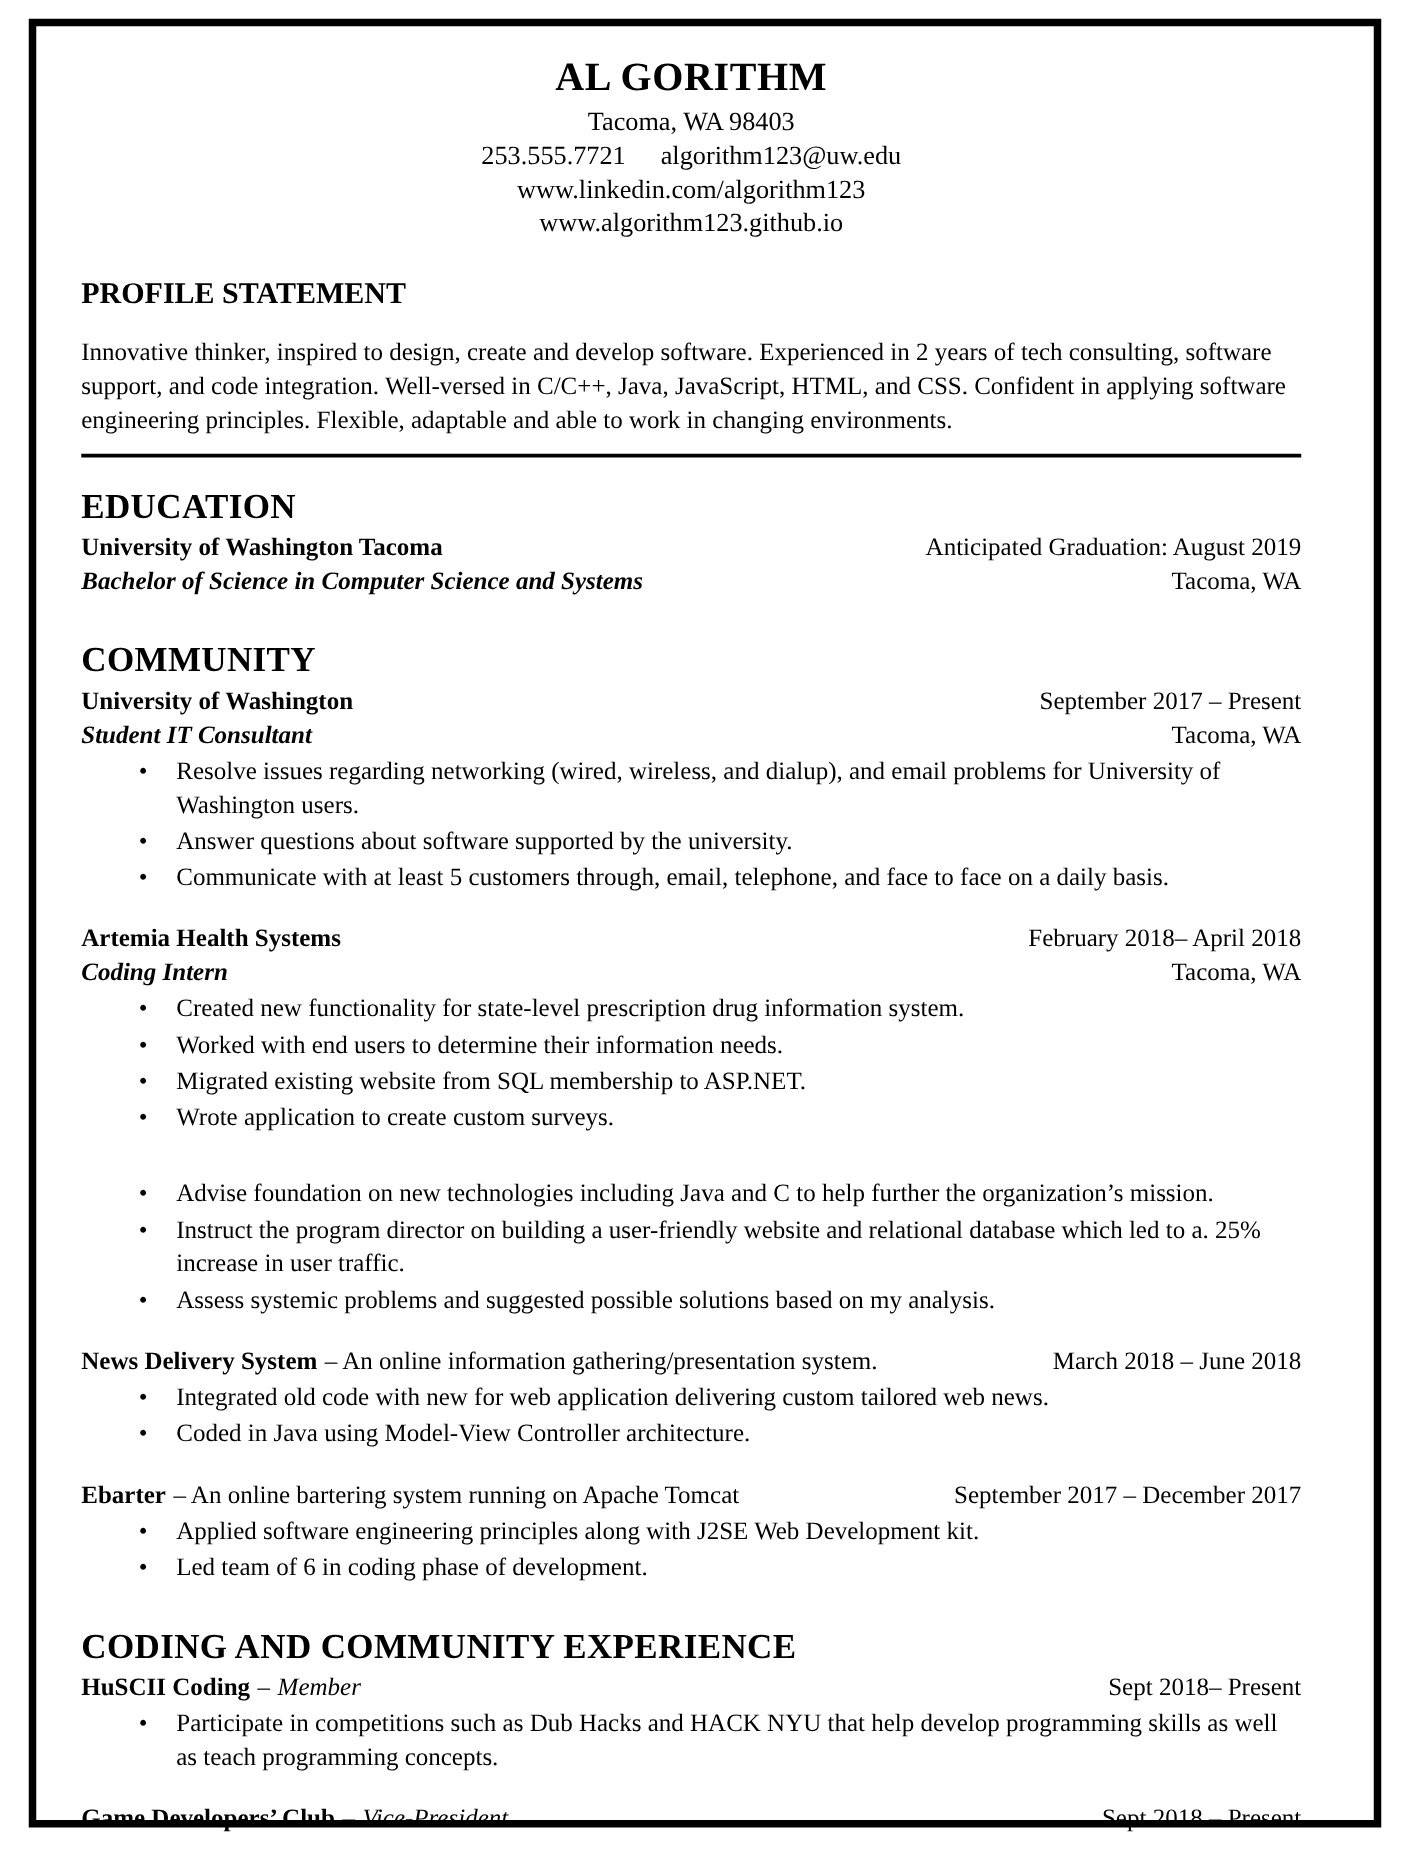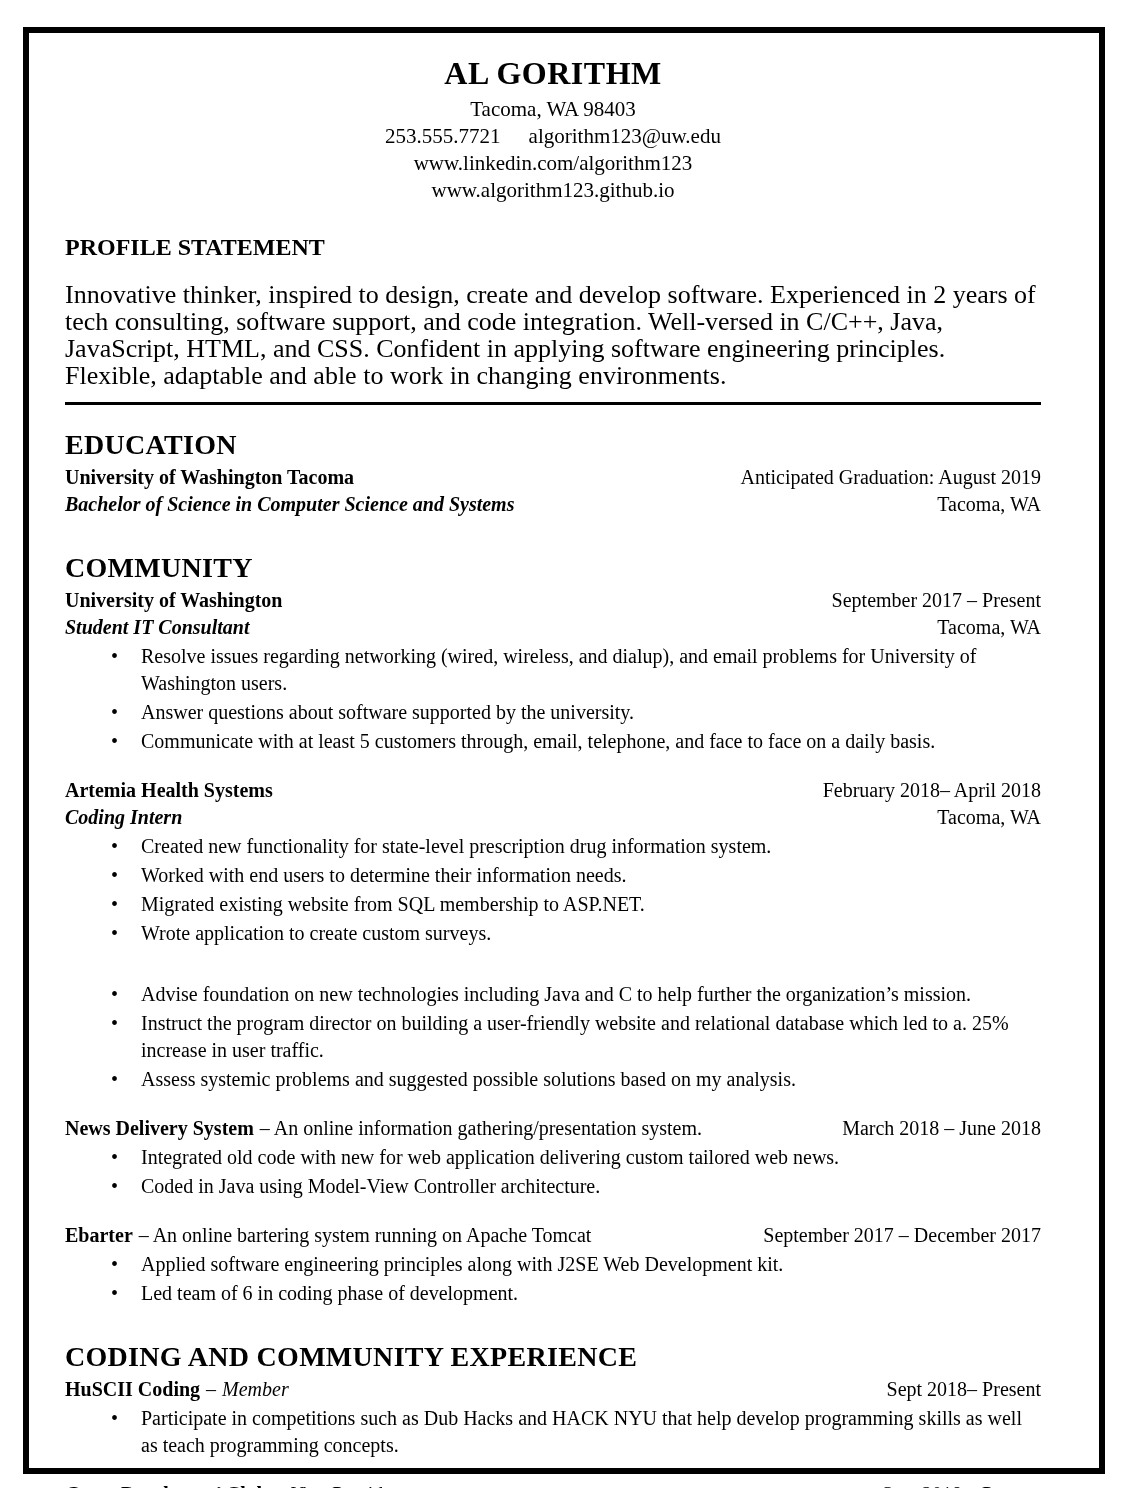--- a/index.html
+++ b/index.html
@@ -6,21 +6,21 @@
   html, body {
     margin: 0; padding: 0;
     width: 1130px; height: 1488px;
     background: #ffffff;
     font-family: "Liberation Serif", "DejaVu Serif", serif;
     color: #000000;
     overflow: hidden;
   }
   .frame {
     position: absolute;
-    left: 23px; top: 27px;
+    left: 23px; top: 15px;
     width: 1082px; height: 1447px;
     border: 6px solid #000000;
   }
   .content {
     padding: 14px 58px 0 36px;
   }
   
   .resume-header { text-align: center; margin-top: 8px; }
   .resume-header h1 {
     font-size: 32px; font-weight: bold;
@@ -28,21 +28,21 @@
   }
   .contact-line { font-size: 21px; line-height: 27px; }
   .phone-email .phone { margin-right: 28px; }
   
   .section { margin-top: 34px; }
   .section h2 {
     font-size: 28px; font-weight: bold;
     margin: 0 0 3px 0; letter-spacing: 0.3px;
   }
   .profile-section { margin-top: 30px; }
-  .profile-section p { margin: 0; font-size: 26px; line-height: 27px; }
+  .profile-section p { margin: 0; font-size: 20px; line-height: 27px; }
   .divider {
     border: none; border-top: 3px solid #000000;
     margin: 13px 0 0 0;
   }
   .edu-section { margin-top: 24px; }
   .row {
     display: flex; justify-content: space-between;
     font-size: 20px; line-height: 27px;
   }
   .row .right { white-space: nowrap; margin-left: 12px; }

